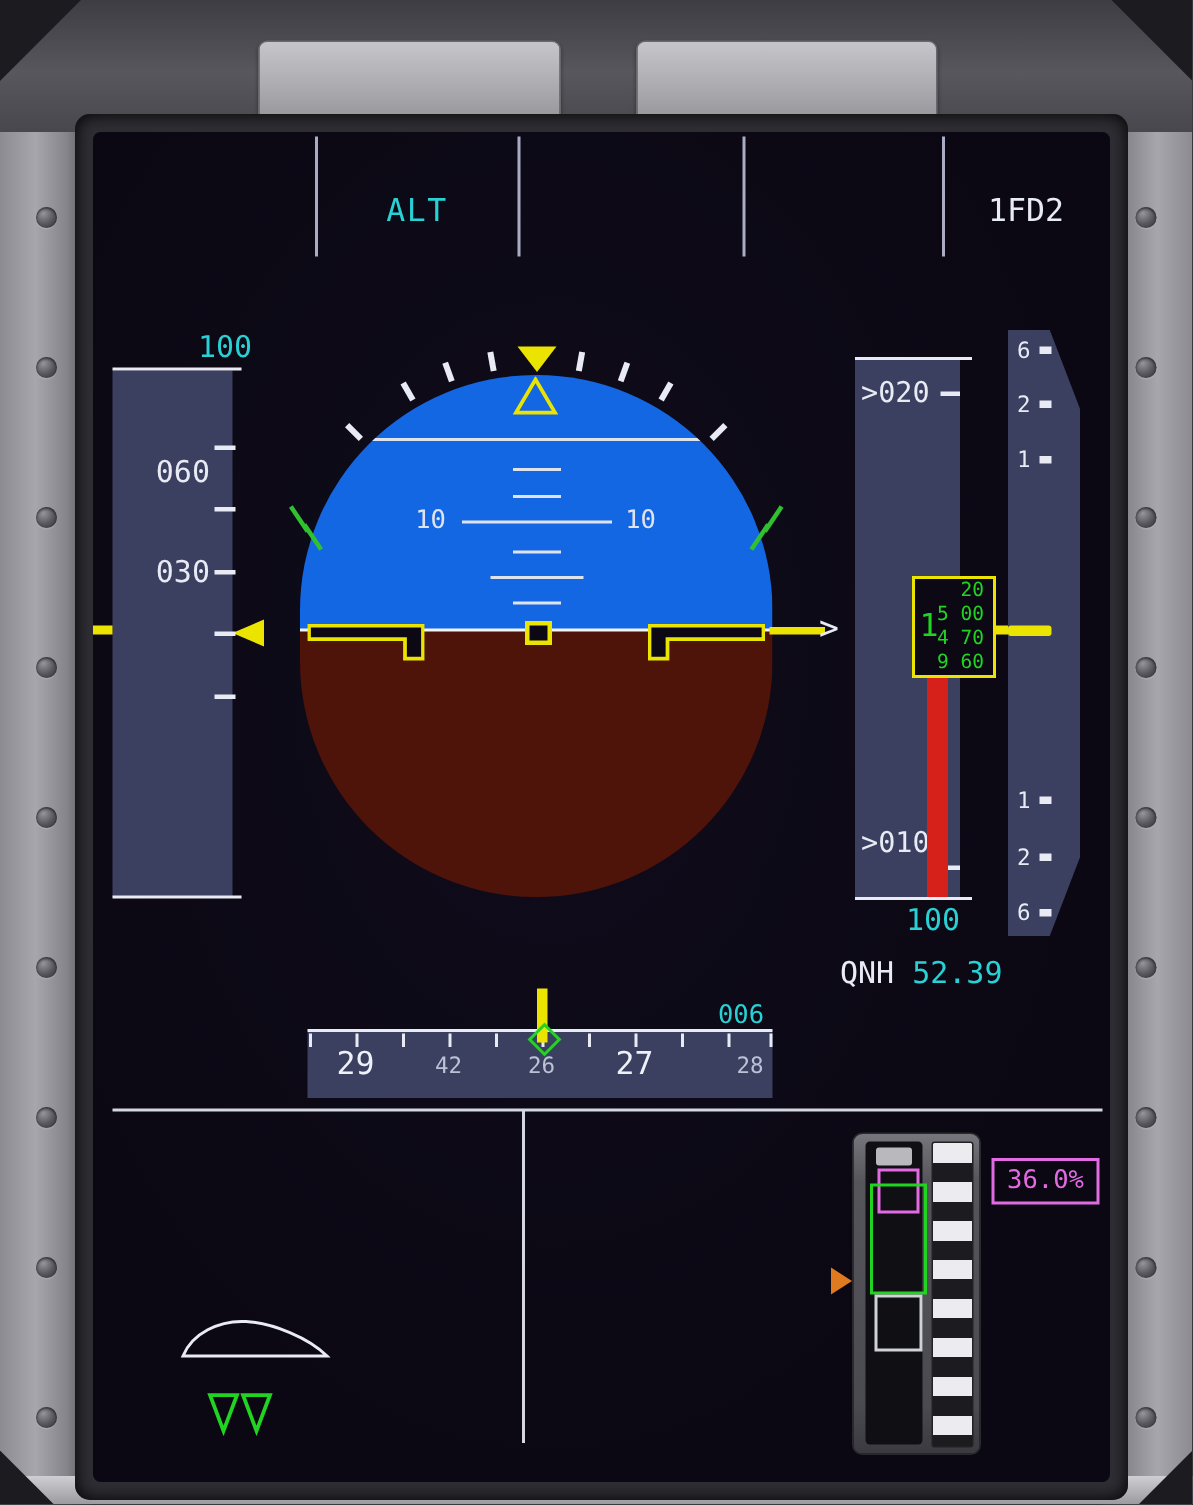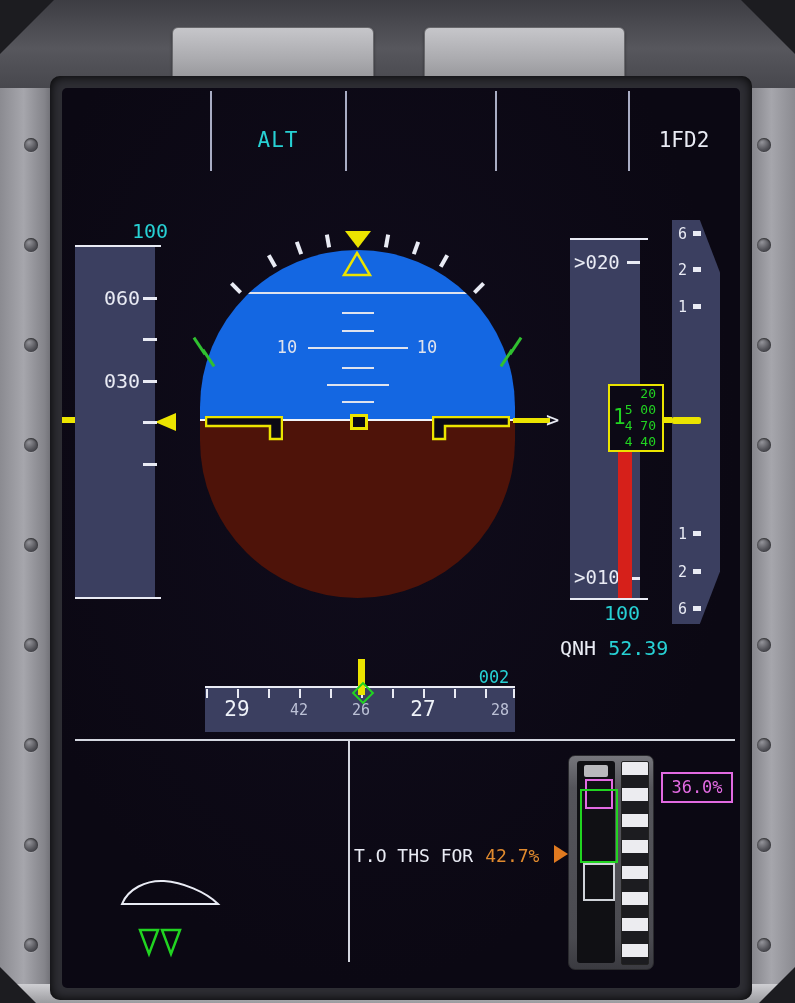--- a/index.html
+++ b/index.html
@@ -46,21 +46,21 @@
   .fd1{left:148px;} .fd2{left:283px;} .fd3{left:433px;} .fd4{left:566px;}
   .fma-alt{left:150px;top:40px;width:132px;text-align:center;font-size:21px;color:var(--cyan);letter-spacing:1px;}
   .fma-fd{left:568px;top:40px;width:108px;text-align:center;font-size:21px;color:var(--white);}
 
   
   .spd-tape{left:13px;top:159px;width:80px;height:351px;background:var(--tape);}
   .spd-line-top{left:13px;top:157px;width:86px;height:2px;background:var(--white);}
   .spd-line-bot{left:13px;top:509px;width:86px;height:2px;background:var(--white);}
   .spd-sel{left:46px;top:131px;width:84px;text-align:center;font-size:20px;color:var(--cyan);}
   .spd-lbl{left:8px;width:70px;text-align:right;font-size:20px;color:var(--white);}
-  .spd-lbl1{top:198px;} .spd-lbl2{top:281px;}
+  .spd-lbl1{top:214px;} .spd-lbl2{top:281px;}
   .speed-tick{position:absolute;left:81px;width:14px;height:3px;background:var(--white);}
   .spd-pointer{left:93px;top:325px;width:0;height:0;border-top:9px solid transparent;
     border-bottom:9px solid transparent;border-right:21px solid var(--yellow);}
   .spd-ref-dash{left:0;top:329px;width:13px;height:6px;background:var(--yellow);}
 
   
   .sphere{left:138px;top:162px;width:315px;height:348px;border-radius:157px;overflow:hidden;}
   .sky{position:absolute;left:0;top:0;right:0;height:170px;background:var(--sky);}
   .ground{position:absolute;left:0;top:170px;right:0;bottom:0;background:var(--ground);}
   .horizon{position:absolute;left:0;right:0;top:169px;height:2px;background:#f2f4f8;}
@@ -80,21 +80,21 @@
   .wing-c{left:288px;top:326px;width:12px;height:10px;border:3px solid var(--yellow);background:var(--screenbg);}
 
   
   .alt-ref-line{left:451px;top:330px;width:37px;height:5px;background:var(--yellow);}
   .alt-chevron{left:484px;top:319px;font-size:22px;color:var(--white);}
   .alt-ref-dash-r{left:597px;top:329px;width:13px;height:6px;background:var(--yellow);}
   .alt-tape{left:508px;top:152px;width:70px;height:360px;background:var(--tape);}
   .alt-line-top{left:508px;top:150px;width:78px;height:2px;background:var(--white);}
   .alt-line-bot{left:508px;top:510px;width:78px;height:2px;background:var(--white);}
   .alt-lbl{left:512px;font-size:19px;color:var(--white);}
-  .alt-lbl-u{top:163px;} .alt-lbl-l{top:478px;}
+  .alt-lbl-u{top:163px;} .alt-lbl-l{top:463px;}
   .alt-lbl-tick{left:565px;width:13px;height:3px;background:var(--white);}
   .alt-tick-u{top:173px;} .alt-tick-l{top:489px;}
   .alt-ribbon{left:556px;top:362px;width:14px;height:148px;background:var(--red);z-index:2;}
   .alt-box{left:546px;top:296px;width:52px;height:64px;border:2.5px solid var(--yellow);
     background:var(--screenbg);z-index:3;overflow:hidden;}
   .alt-th{position:absolute;left:3px;top:19px;font-size:21px;color:var(--green);}
   .alt-drum{position:absolute;left:12px;top:0;width:36px;}
   .alt-drum-row{height:16px;line-height:16px;font-size:13px;color:var(--green);text-align:right;padding-right:2px;}
   .alt-sel{left:518px;top:513px;width:84px;text-align:center;font-size:20px;color:var(--cyan);}
   .qnh-row{left:498px;top:548px;font-size:20px;}
@@ -226,21 +226,21 @@
     <div class="abs alt-lbl-tick alt-tick-u"></div>
     <div class="abs alt-lbl alt-lbl-l mono">&gt;010</div>
     <div class="abs alt-lbl-tick alt-tick-l"></div>
     <div class="abs alt-ribbon"></div>
     <div class="abs alt-box">
       <div class="alt-th mono">1</div>
       <div class="alt-drum">
         <div class="alt-drum-row mono">20</div>
         <div class="alt-drum-row mono">5 00</div>
         <div class="alt-drum-row mono">4 70</div>
-        <div class="alt-drum-row mono">4 40</div>
+        <div class="alt-drum-row mono">9 60</div>
       </div>
     </div>
     <div class="abs alt-sel mono">100</div>
     <div class="abs qnh-row mono">
       <span class="qnh-l">QNH</span><span class="qnh-v">52.39</span>
     </div>
 
     <div class="abs vsi-band"></div>
     <div class="abs vsi-row vr1"><span class="vsi-num mono">6</span><span class="vsi-sq"></span></div>
     <div class="abs vsi-row vr2"><span class="vsi-num mono">2</span><span class="vsi-sq"></span></div>
@@ -252,27 +252,24 @@
 
     <div class="abs hdg-tape"></div>
     <div class="abs hdg-line-top"></div>
     <div class="abs hdg-lbl hdg-major hl1 mono">29</div>
     <div class="abs hdg-lbl hdg-minor hl2 mono">42</div>
     <div class="abs hdg-lbl hdg-minor hl3 mono">26</div>
     <div class="abs hdg-lbl hdg-major hl4 mono">27</div>
     <div class="abs hdg-lbl hdg-minor hl5 mono">28</div>
     <div class="abs hdg-index"></div>
     <div class="abs trk-diamond"></div>
-    <div class="abs hdg-sel mono">002</div>
+    <div class="abs hdg-sel mono">006</div>
 
     <div class="abs sep-line"></div>
     <div class="abs center-line"></div>
-    <div class="abs ths-row mono">
-      <span class="ths-label">T.O THS FOR</span><span class="ths-value">42.7%</span>
-    </div>
     <div class="abs wing-icon">
       <svg width="106" height="36">
           <path d="M4,29 L100,29 C88,17 64,7 46,6 C28,5 10,14 4,29 Z" fill="none" stroke="#e9ebf4" stroke-width="2"></path>
         </svg>
     </div>
     <div class="abs flap-icon">
       <svg width="48" height="32">
         <polygon points="4,4 22,4 13,28" fill="none" stroke="#21d421" stroke-width="2.5"></polygon>
         <polygon points="26,4 44,4 35,28" fill="none" stroke="#21d421" stroke-width="2.5"></polygon>
       </svg>

